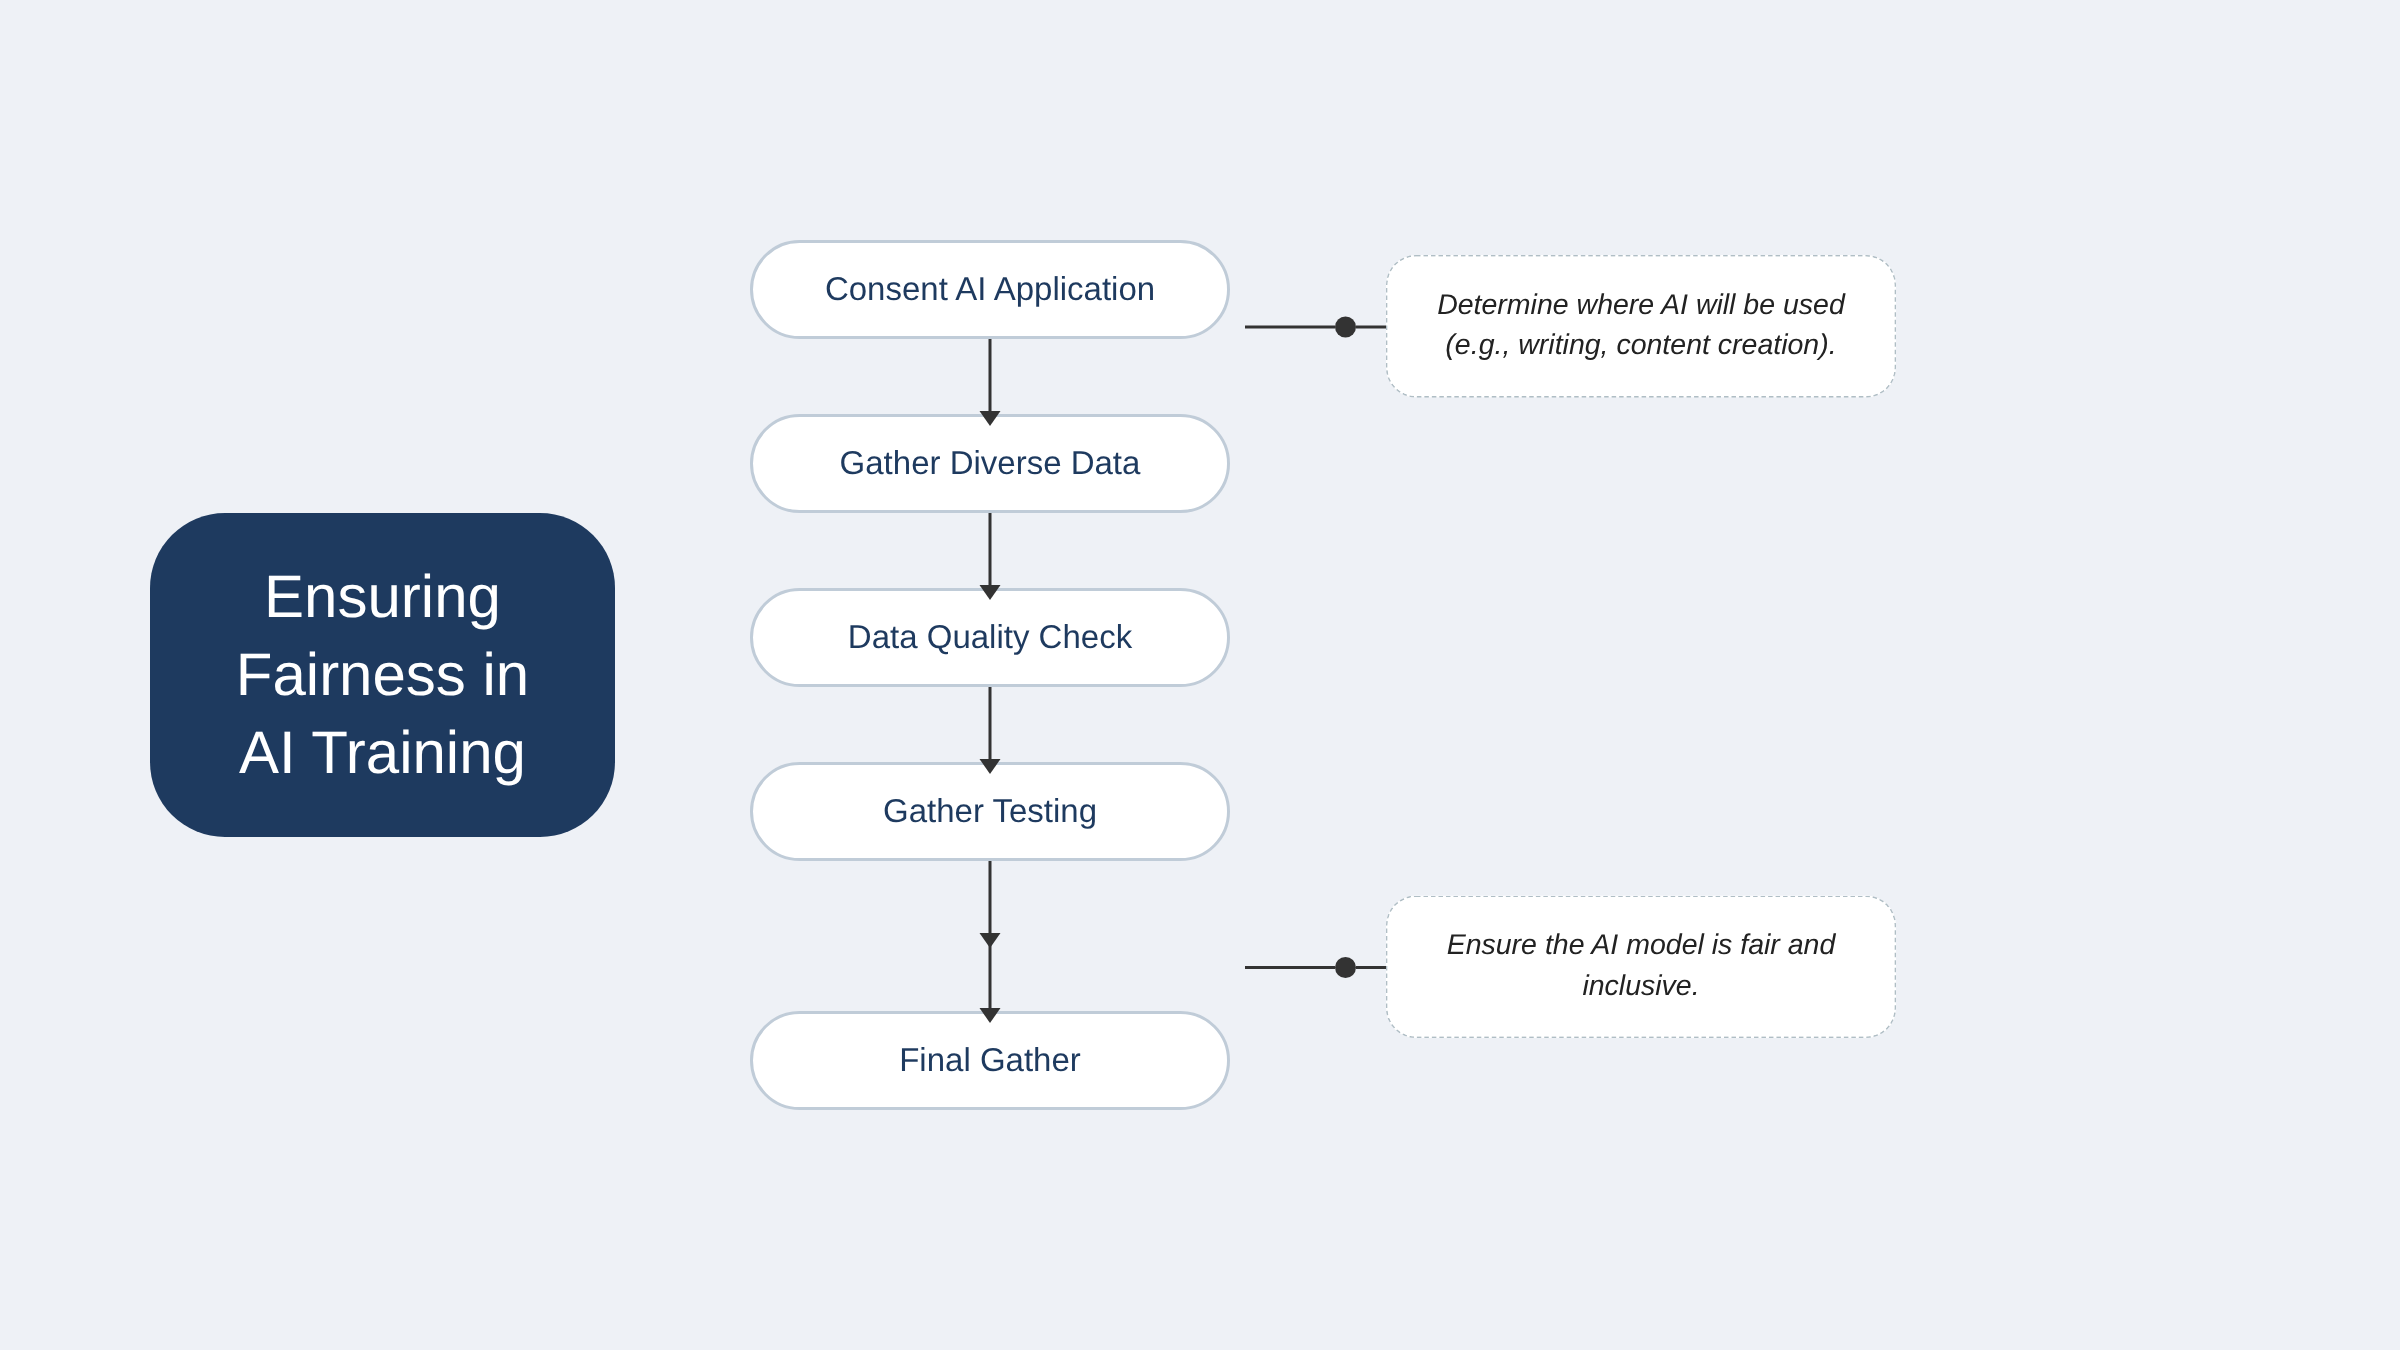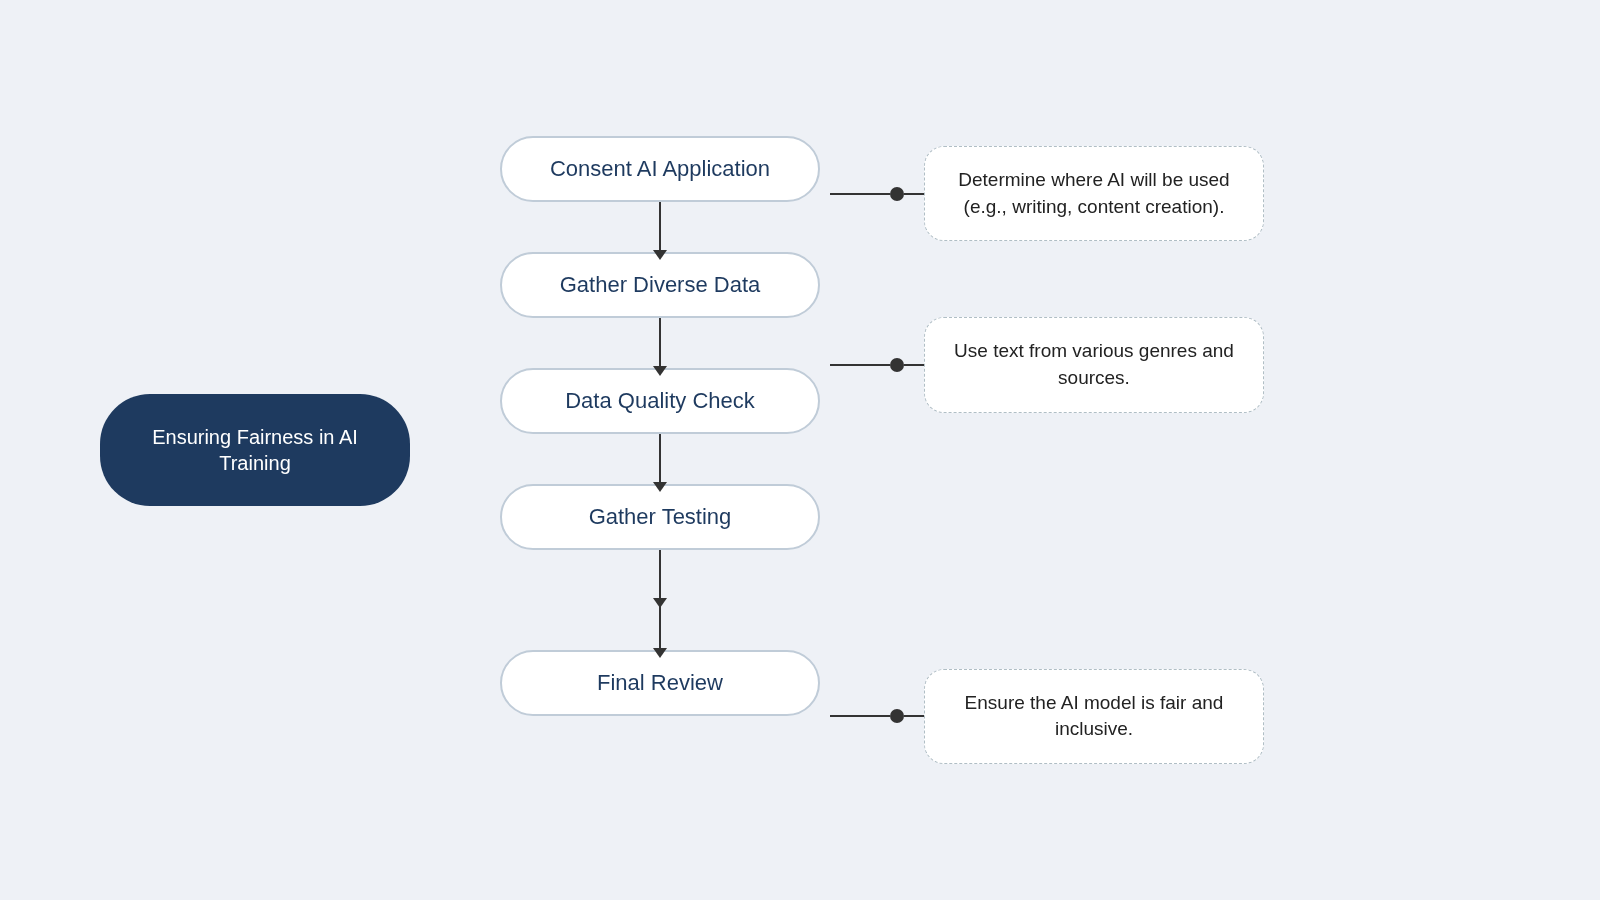--- a/index.html
+++ b/index.html
@@ -22,21 +22,21 @@
       height: 860px;
       position: relative;
     }
 
     .title-badge {
       background-color: #1e3a5f;
       color: white;
       border-radius: 50px;
       padding: 30px 40px;
       width: 310px;
-      font-size: 20px;
+      font-size: 40px;
       font-weight: 500;
       text-align: center;
       line-height: 1.3;
       flex-shrink: 0;
       margin-right: 80px;
     }
 
     .flow-node {
       background-color: white;
       border: 2px solid #c0ccd8;
@@ -108,20 +108,21 @@
     .right-col {
       display: flex;
       flex-direction: column;
       margin-left: 0;
     }
 
     .right-row {
       display: flex;
       flex-direction: row;
       align-items: center;
+      font-style: italic;
     }
   </style>
 </head>
 <body>
 
 <div class="diagram-container">
 
   <div class="title-badge">
     <span>Ensuring Fairness in AI Training</span>
   </div>
@@ -146,47 +147,39 @@
       <div class="arrow-down"></div>
 
       <div class="flow-node">
         <span>Gather Testing</span>
       </div>
       <div class="arrow-down"></div>
 
       <div class="arrow-down"></div>
 
       <div class="flow-node">
-        <span>Final Review</span>
+        <span>Final Gather</span>
       </div>
 
     </div>
 
     <div class="right-col">
 
       <div class="right-row" style="margin-top: 10px;">
         <div style="width:4px; height:2px; background:#333;"></div>
         <div style="width:56px; height:2px; background:#333; display:inline-block;"></div>
         <div class="connector-dot"></div>
         <div style="width:20px; height:2px; background:#333; display:inline-block;"></div>
         <div class="info-box">
           <span>Determine where AI will be used (e.g., writing, content creation).</span>
         </div>
       </div>
 
       <div style="height: 76px;"></div>
 
-      <div class="right-row">
-        <div style="width:60px; height:2px; background:#333; display:inline-block;"></div>
-        <div class="connector-dot"></div>
-        <div style="width:20px; height:2px; background:#333; display:inline-block;"></div>
-        <div class="info-box">
-          <span>Use text from various genres and sources.</span>
-        </div>
-      </div>
 
       <div style="height: 64px;"></div>
 
 
       <div style="height: 64px;"></div>
 
 
       <div style="height: 64px;"></div>
 
 

